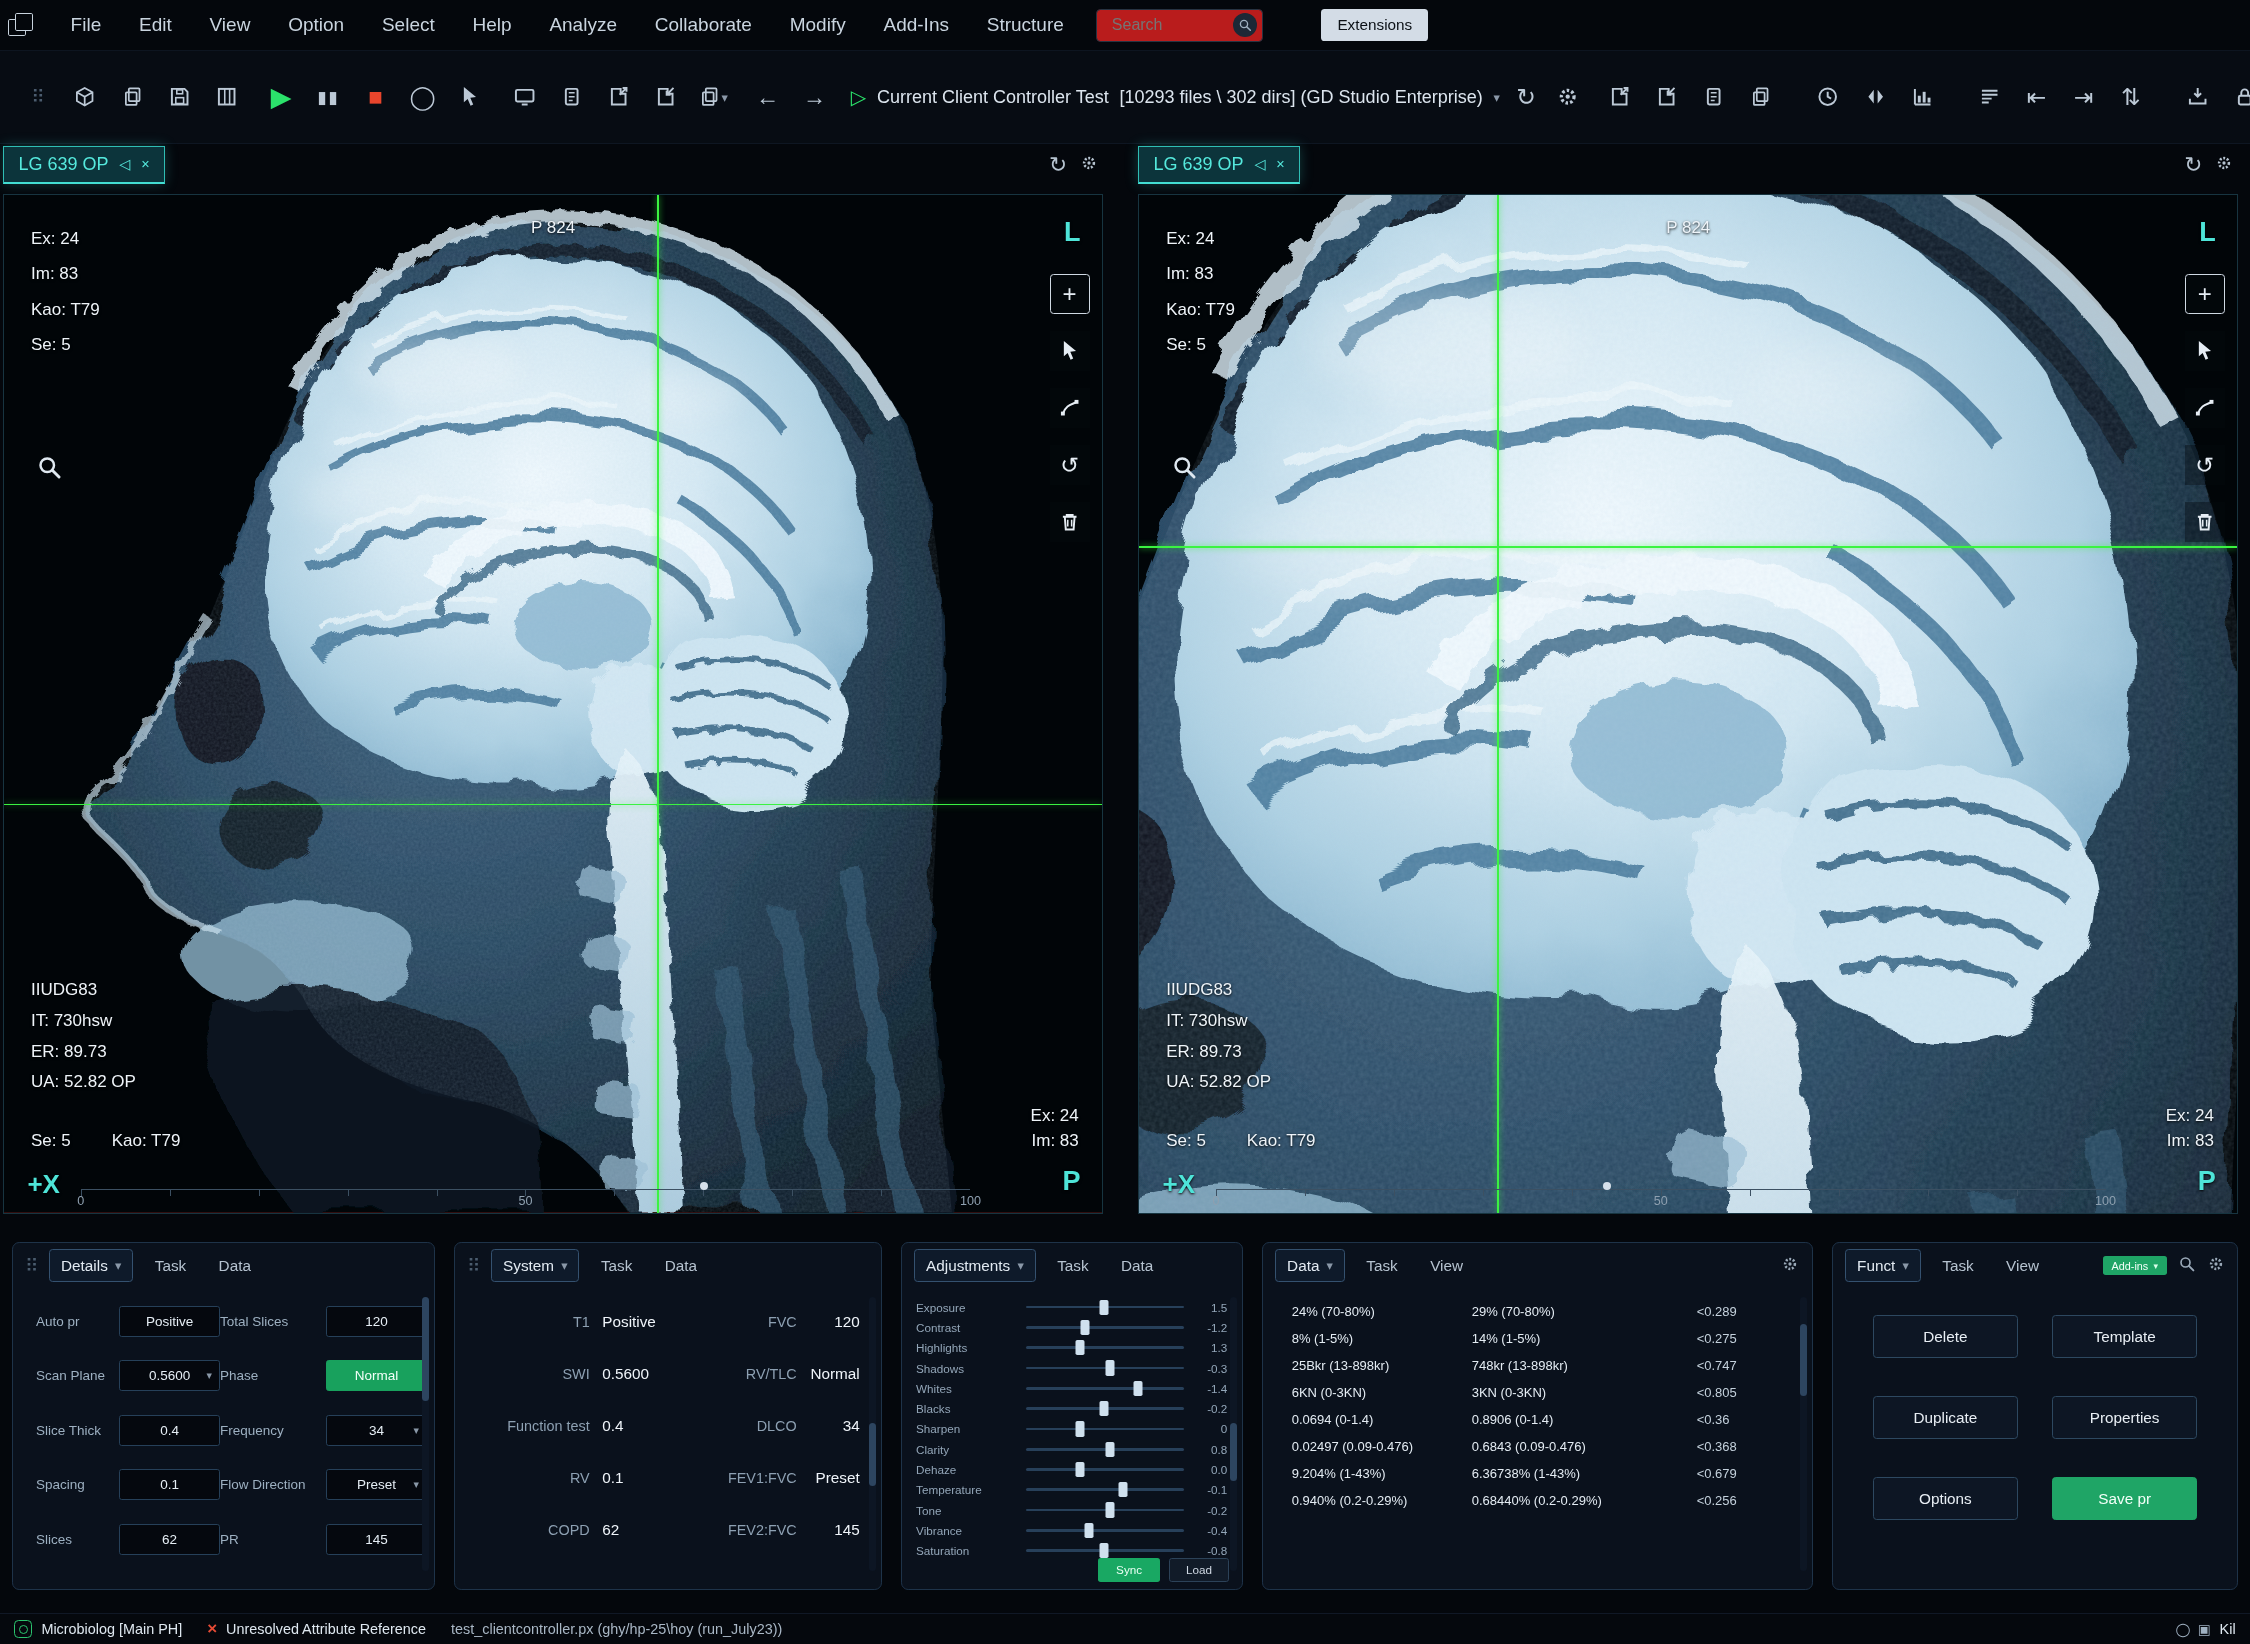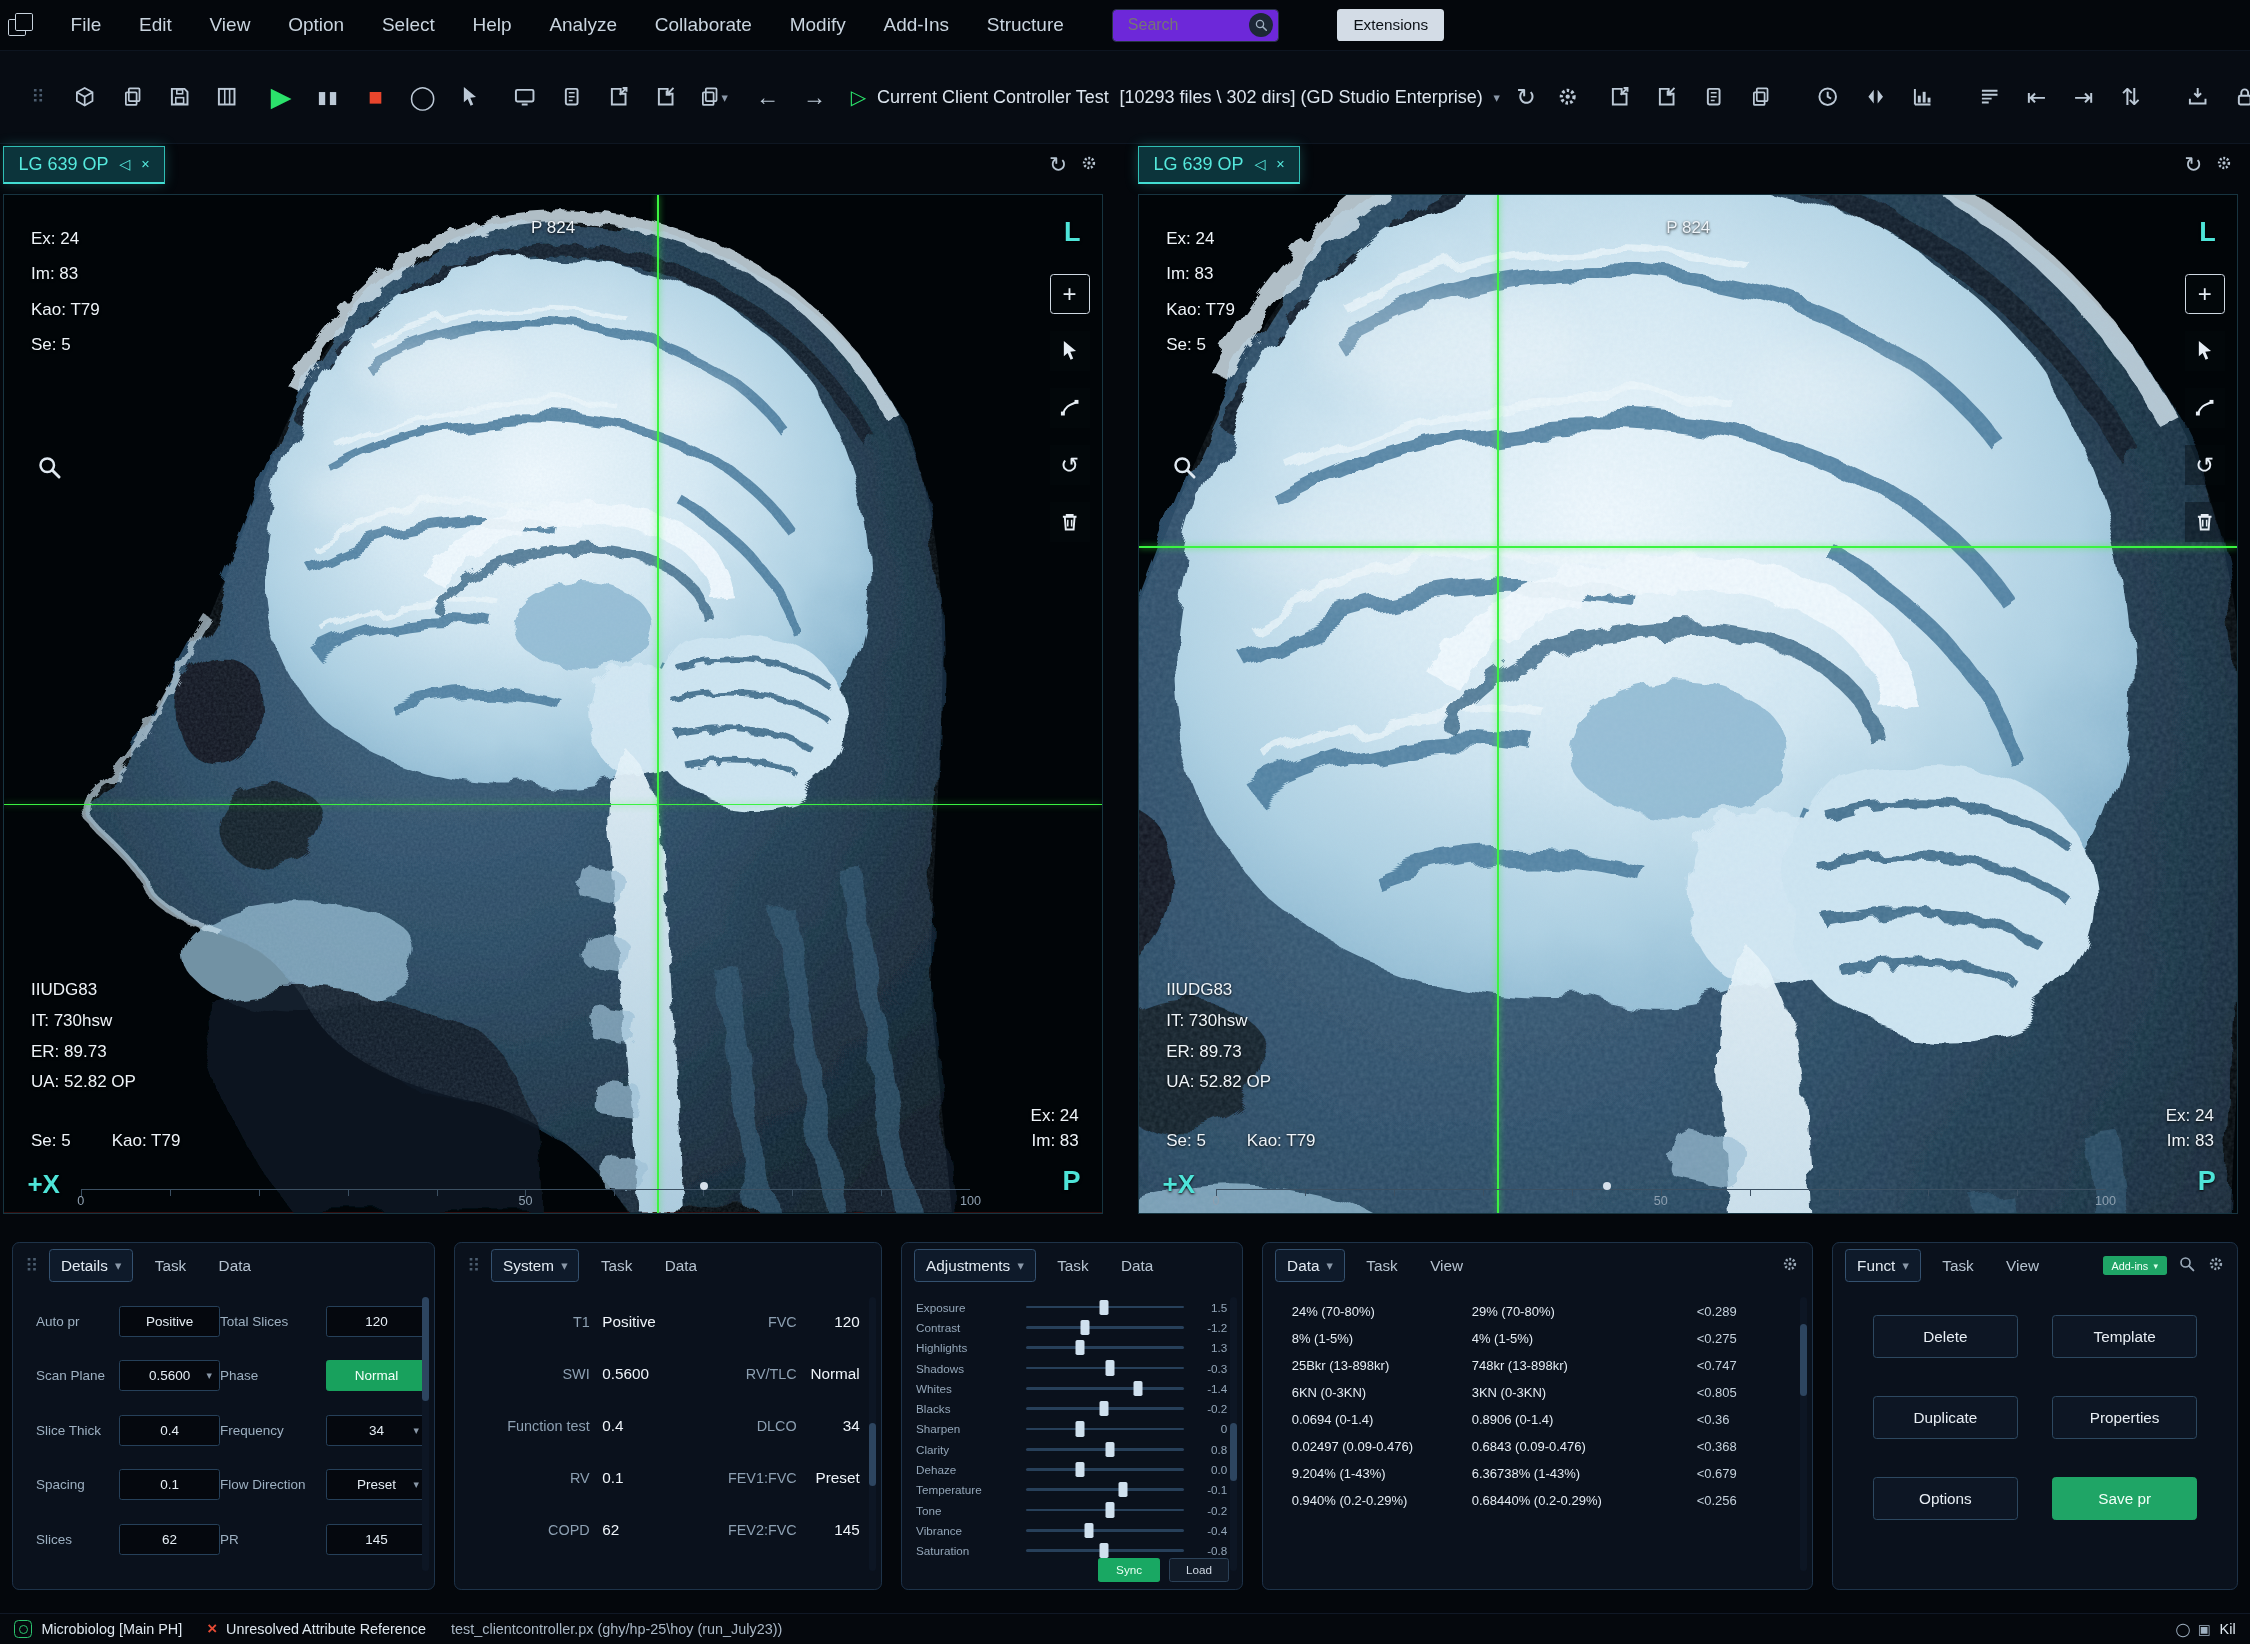--- a/index.html
+++ b/index.html
@@ -12,21 +12,21 @@
 
   
   .menubar { position:absolute; top:0; left:0; right:0; height:51px; background:#04070c;
              border-bottom:0.9px solid #0d1520; display:flex; align-items:center; padding:0 8px; }
   .winicon { position:relative; width:25px; height:23.4px; margin-right:25px; }
   .winicon::before, .winicon::after { content:""; position:absolute; border:1.8px solid #c8d3de; border-radius:1.8px; }
   .winicon::before { left:0; top:5.4px; width:16px; height:15.3px; }
   .winicon::after  { left:7.2px; top:0;  width:16px; height:15.3px; background:#04070c; }
   .menu-items { display:flex; align-items:center; gap:12.6px; }
   .menu-item { font-size:19px; color:#c9d4df; padding:7.2px 12.6px; cursor:default; background:none; border:none; font-family:inherit; }
-  .search-pill { margin-left:36px; width:167px; height:33px; background:#6d28d9; border:0.9px solid #273342;
+  .search-pill { margin-left:20px; width:167px; height:33px; background:#b91c1c; border:0.9px solid #273342;
                  border-radius:4.5px; display:flex; align-items:center; padding:0 5.4px 0 14.4px;justify-content:center; }
   .search-pill input { flex:1; min-width:0; background:transparent; border:none; outline:none; color:#aeb9c6;
                        font-size:16px; font-family:inherit; }
   .search-badge { width:24px; height:24px; border-radius:50%; background:#1d2836; display:flex; align-items:center;
                   justify-content:center; color:#9fb0c0; }
   .ico { width:18px; height:18px; display:inline-block; }
   .ico.sm { width:14.4px; height:14.4px; }
   .ext-pill { margin-left:58px; background:#d3dce6; color:#0b1016; font-size:15.3px; border:none;
               border-radius:3.6px; padding:7.2px 16px; font-family:inherit; }
 
@@ -943,21 +943,21 @@
               <use href="#icoGear"></use>
             </svg></button>
       </header>
       <div class="pbody data-table">
 
           <span class="dcell">24% (70-80%)</span>
           <span class="dcell">29% (70-80%)</span>
           <span class="dcell dim">&lt;0.289</span>
 
           <span class="dcell">8% (1-5%)</span>
-          <span class="dcell">4% (1-5%)</span>
+          <span class="dcell">14% (1-5%)</span>
           <span class="dcell dim">&lt;0.275</span>
 
           <span class="dcell">25Bkr (13-898kr)</span>
           <span class="dcell">748kr (13-898kr)</span>
           <span class="dcell dim">&lt;0.747</span>
 
           <span class="dcell">6KN (0-3KN)</span>
           <span class="dcell">3KN (0-3KN)</span>
           <span class="dcell dim">&lt;0.805</span>
 

